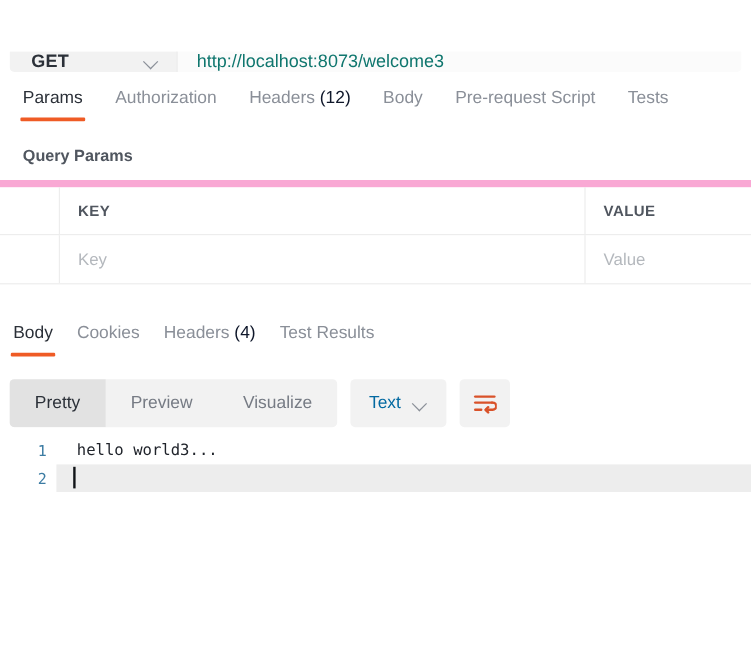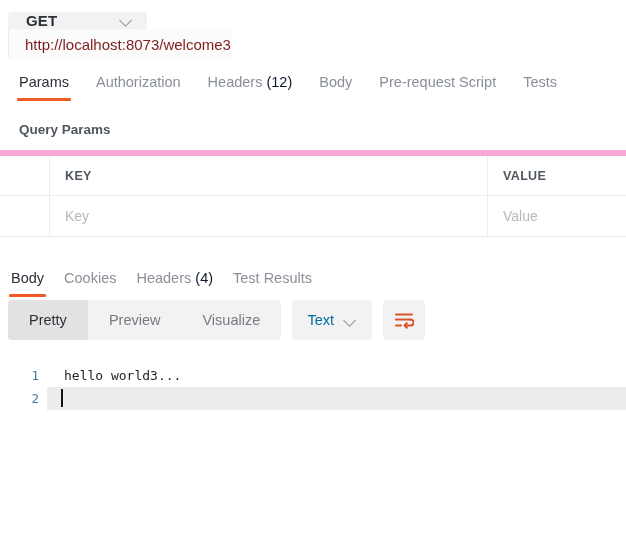--- a/index.html
+++ b/index.html
@@ -20,23 +20,22 @@
   
   #url-bar {
     position: absolute;
     left: 8px;
     top: 12px;
     width: 610px;
     height: 48px;
     border-radius: 4px;
     background: #ffffff;
     display: flex;
-    align-items: flex-start;
+    align-items: flex-end;
     overflow: hidden;
-    flex-direction: column;
   }
   #method-select {
     width: 139px;
     background: #f2f2f2;
     display: flex;
     align-items: center;
     padding: 0 14px 0 18px;
     box-sizing: border-box;
     justify-content: space-between;
     cursor: pointer;
@@ -65,21 +64,21 @@
     transform: rotate(45deg);
   }
   #url-field {
     flex: 1;
     background: #fbfbfb;
     border-left: 1px solid #e8e8e8;
     display: flex;
     align-items: center;
     padding-left: 16px;
     font-size: 15px;
-    color: #7f1d1d;
+    color: #0f766e;
     cursor: text;
   }
 
   
   #request-tabs {
     position: absolute;
     left: 0;
     top: 74px;
     width: 626px;
     height: 36px;
@@ -200,21 +199,21 @@
     bottom: 0;
     height: 3px;
     background: #ef5b25;
     border-radius: 1px;
   }
 
   
   #view-toolbar {
     position: absolute;
     left: 8px;
-    top: 300px;
+    top: 316px;
     height: 40px;
     display: flex;
     align-items: center;
   }
   #view-group {
     display: flex;
     height: 40px;
     background: #f2f2f2;
     border-radius: 4px;
     overflow: hidden;

